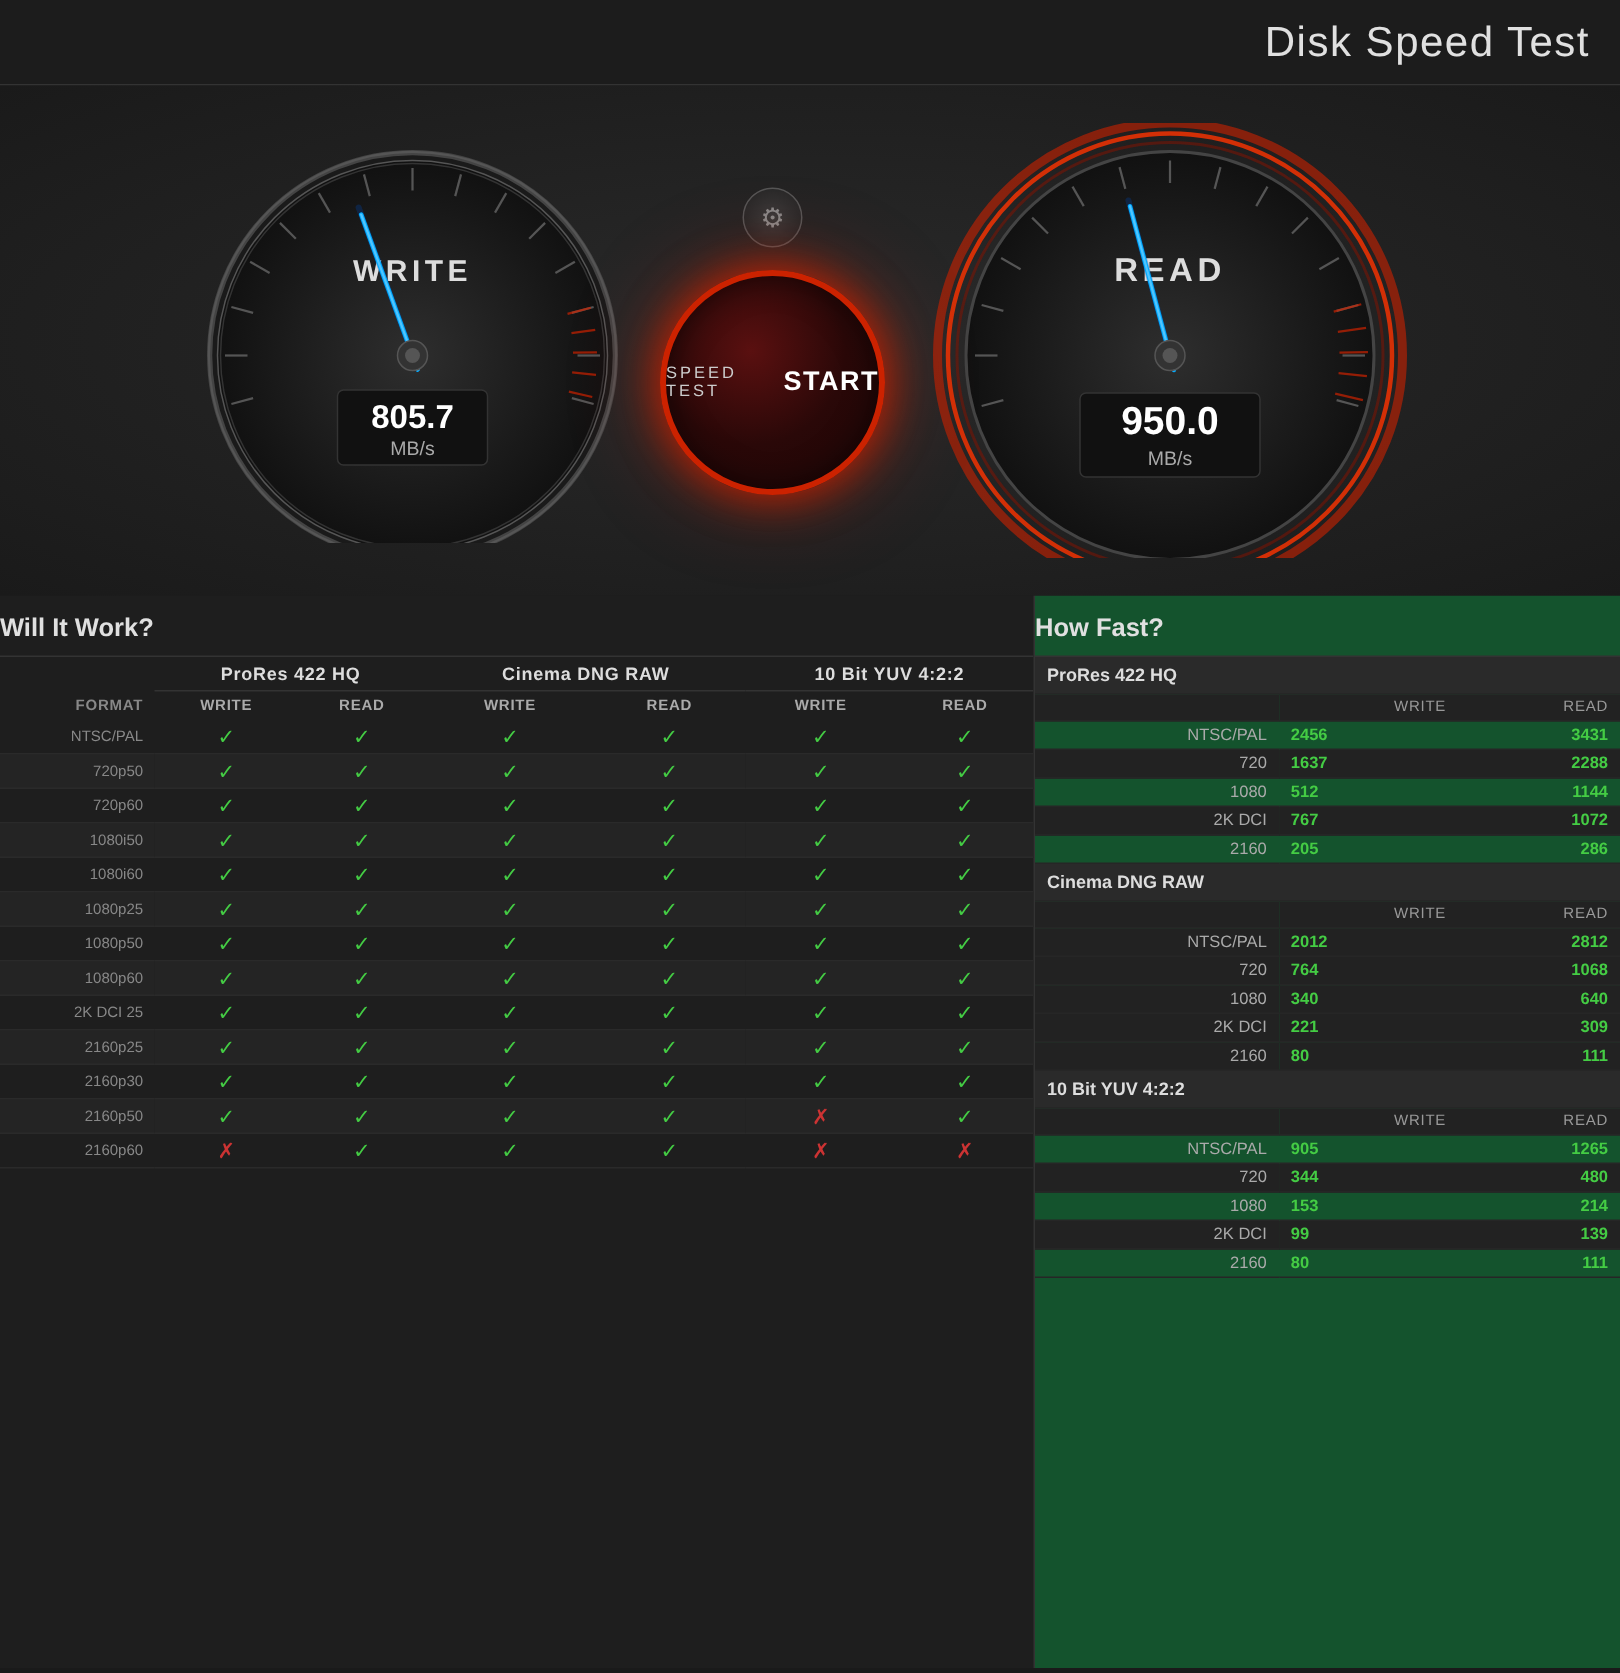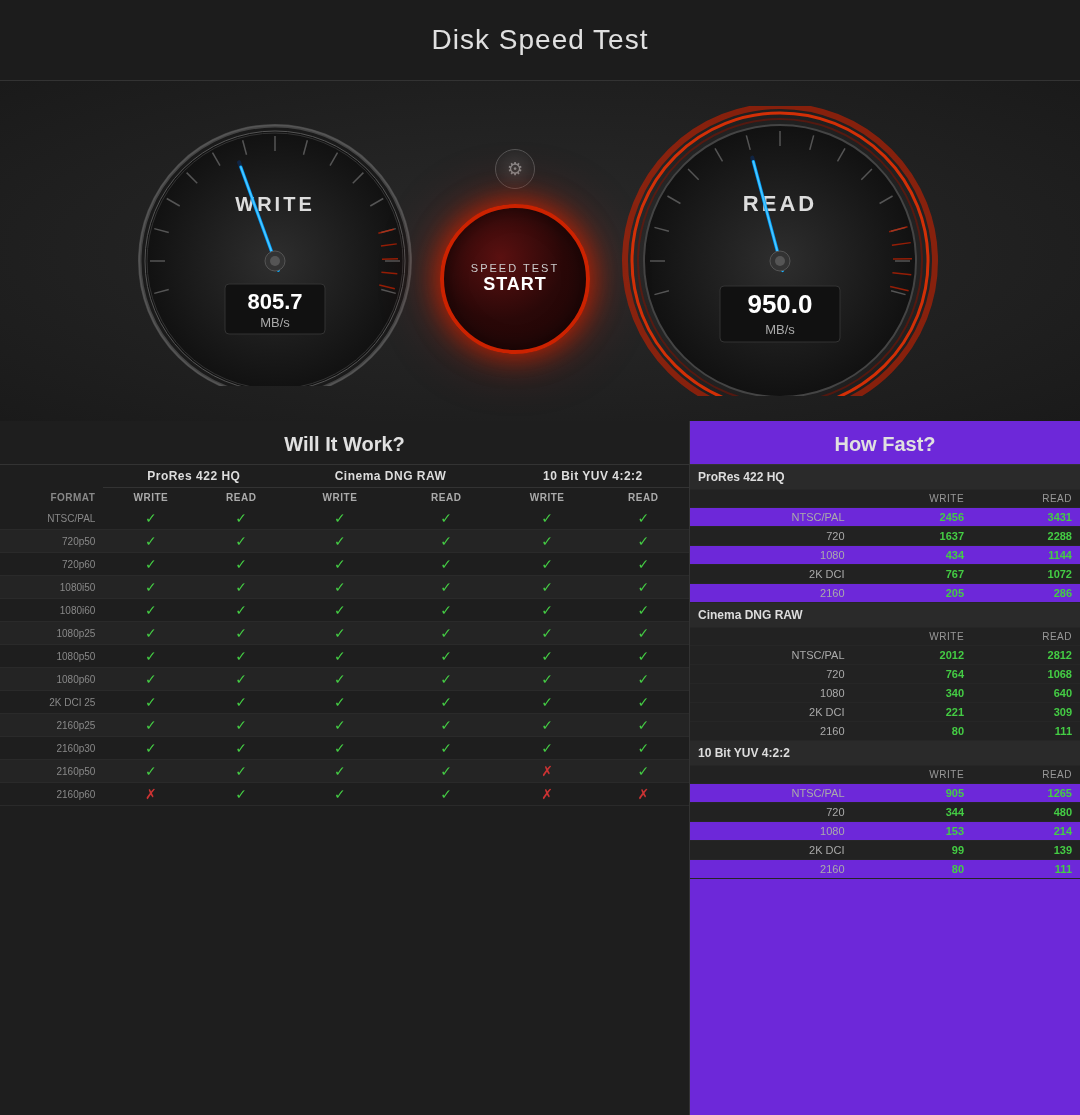--- a/index.html
+++ b/index.html
@@ -8,24 +8,24 @@
       height: 1115px;
       background: #1a1a1a;
       font-family: 'Arial', sans-serif;
       color: #ccc;
       overflow: hidden;
     }
 
     
     .header {
       background: #1c1c1c;
-      padding: 24px 20px;
+      padding: 12px 20px;
       display: flex;
       align-items: center;
-      justify-content: center;
+      justify-content: flex-end;
       border-bottom: 1px solid #333;
     }
     .header-title {
       color: #e0e0e0;
       font-size: 28px;
       font-weight: 300;
       letter-spacing: 1px;
     }
     .brand-logo {
       display: flex;
@@ -96,21 +96,21 @@
     }
 
     .start-btn {
       width: 150px;
       height: 150px;
       border-radius: 50%;
       background: radial-gradient(circle at 40% 35%, #5a1010, #2a0808, #1a0505);
       border: 4px solid #cc2200;
       box-shadow: 0 0 30px #cc2200, 0 0 60px rgba(200,30,0,0.4), inset 0 0 20px rgba(0,0,0,0.5);
       display: flex;
-      flex-direction: column;
+      flex-direction: row;
       align-items: center;
       justify-content: center;
       cursor: pointer;
       color: white;
       text-decoration: none;
     }
     .start-btn-label {
       font-size: 11px;
       letter-spacing: 2px;
       color: #ccc;
@@ -135,32 +135,32 @@
     }
 
     
     .will-it-work {
       flex: 1;
       background: #1e1e1e;
       border-right: 1px solid #333;
       overflow: hidden;
     }
     .panel-title {
-      text-align: center;
-      font-size: 20px;
+      text-align: left;
+      font-size: 17px;
       font-weight: 600;
       color: #e0e0e0;
       padding: 12px 0 8px;
       border-bottom: 1px solid #333;
     }
 
     
     .how-fast {
       width: 390px;
-      background: #6d28d9;
+      background: #14532d;
       overflow: hidden;
     }
 
     
     .wiw-table {
       width: 100%;
       border-collapse: collapse;
       font-size: 11px;
     }
     .wiw-table th {
@@ -210,21 +210,21 @@
     .hf-table tr:nth-child(even) td {
       background: #222;
     }
     .hf-label {
       color: #aaa;
       text-align: right;
       font-size: 11px;
     }
     .hf-write {
       color: #44cc44;
-      text-align: right;
+      text-align: left;
       font-size: 11px;
       font-weight: 600;
     }
     .hf-read {
       color: #44cc44;
       text-align: right;
       font-size: 11px;
       font-weight: 600;
     }
     .hf-section-header td {
@@ -541,21 +541,21 @@
       <td class="hf-write">2456</td>
       <td class="hf-read">3431</td>
           </tr>
           <tr style="background: rgb(34, 34, 34);">
             <td class="hf-label">720</td>
       <td class="hf-write">1637</td>
       <td class="hf-read">2288</td>
           </tr>
           <tr>
             <td class="hf-label">1080</td>
-      <td class="hf-write">434</td>
+      <td class="hf-write">512</td>
       <td class="hf-read">1144</td>
           </tr>
           <tr style="background: rgb(34, 34, 34);">
             <td class="hf-label">2K DCI</td>
       <td class="hf-write">767</td>
       <td class="hf-read">1072</td>
           </tr>
           <tr>
             <td class="hf-label">2160</td>
       <td class="hf-write">205</td>

